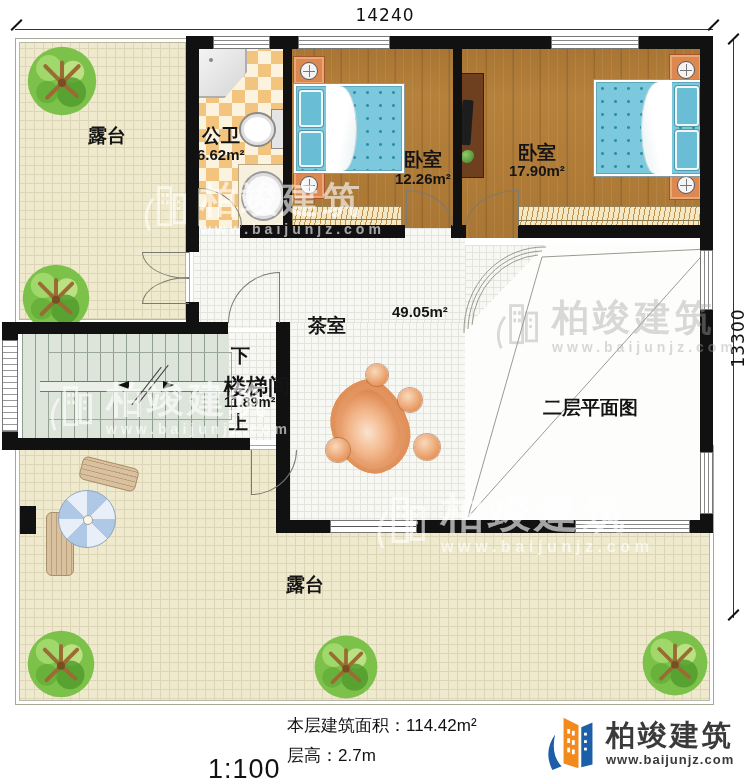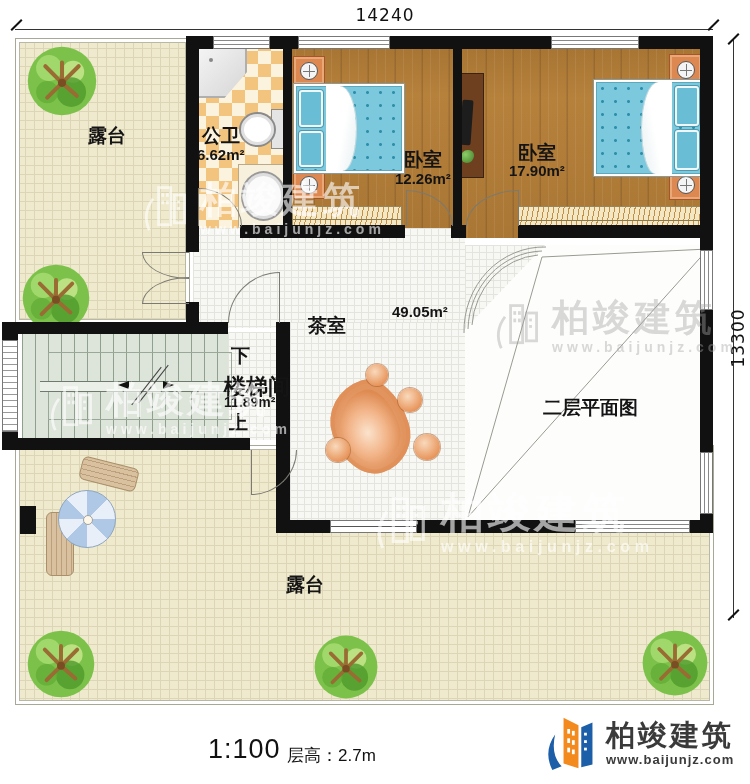--- a/index.html
+++ b/index.html
@@ -93,21 +93,21 @@
   .tick{width:15px;height:2px;background:#111;transform:rotate(-45deg);}
   .dimtext{font-size:17px;color:#111;letter-spacing:1px;font-family:"DejaVu Sans","Liberation Sans",sans-serif;}
   
   .wm{display:flex;align-items:center;gap:8px;color:rgba(255,255,255,0.62);pointer-events:none;}
   .wm.gray{color:rgba(165,165,165,0.42);}
   .wm-brand{font-size:37px;font-weight:bold;letter-spacing:4px;line-height:1;}
   .wm-site{font-size:14px;font-weight:bold;letter-spacing:4px;margin-top:4px;line-height:1;}
   .wm svg{flex:0 0 auto;}
   
   .ft-title{font-size:30px;font-weight:bold;letter-spacing:3px;border-bottom:4px solid #111;padding-bottom:5px;}
-  .ft-scale{font-size:27px;letter-spacing:1px;}
+  .ft-scale{font-size:27px;letter-spacing:1px;margin-top:20px;}
   .ft-line{font-size:17px;font-weight:500;}
   .logo-brand{font-size:29px;font-weight:bold;color:#3a3a3a;letter-spacing:3px;line-height:1;}
   .logo-site{font-size:13px;font-weight:bold;color:#3a3a3a;letter-spacing:1px;margin-top:3px;line-height:1;}
 </style>
 </head>
 <body>
 
 <div id="canvas">
 
   <div class="abs dimline" style="left:15px;top:29px;width:698px;height:1px;"></div>
@@ -406,20 +406,23 @@
           <rect x="40" y="29" width="3" height="3"></rect>
         </g>
     </svg>
     <div class="wm-text">
         <div class="wm-brand">柏竣建筑</div>
       <div class="wm-site">www.baijunjz.com</div>
       </div>
   </div>
 
   <div class="abs ft-scale" style="left:208px;top:734px;">1:100</div>
+  <div class="abs ft-line" style="left:287px;top:714px;">
+    <span>本层建筑面积：</span><span>114.42m²</span>
+  </div>
   <div class="abs ft-line" style="left:287px;top:744px;">
     <span>层高：</span><span>2.7m</span>
   </div>
   <div class="abs" style="left:543px;top:712px;display:flex;align-items:center;gap:7px;">
     <svg width="56" height="62" viewBox="0 0 60 66">
       <path d="M10 62 Q0 42 13 24 Q8 46 20 58 Z" fill="#1C5FA8"></path>
       <path d="M22 6 L38 14 L38 60 L22 55 Z" fill="#F28A1E"></path>
       <path d="M41 16 L53 11 L53 56 L41 59 Z" fill="#1C5FA8"></path>
       <g fill="#fff">
           <rect x="26" y="18" width="3" height="5"></rect>

